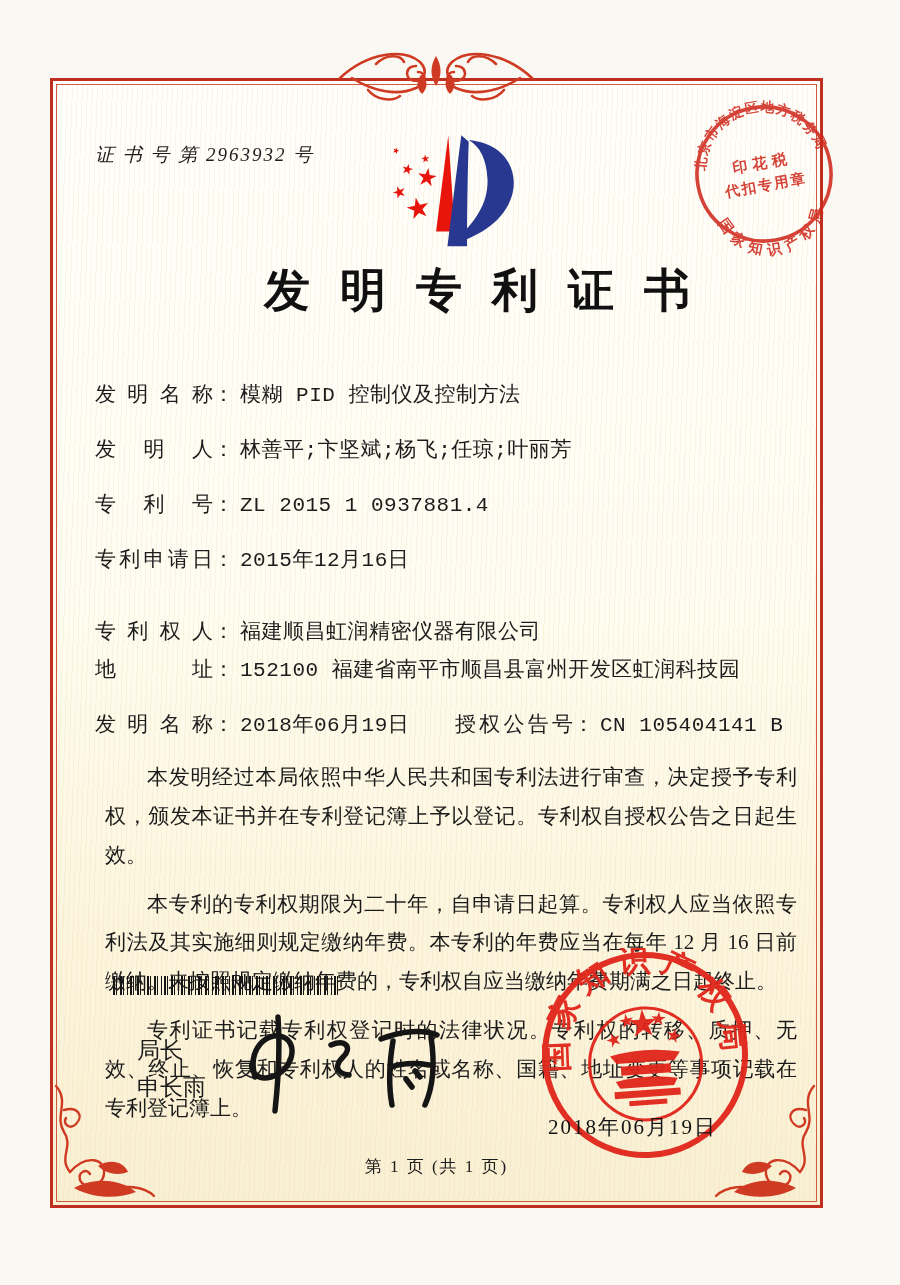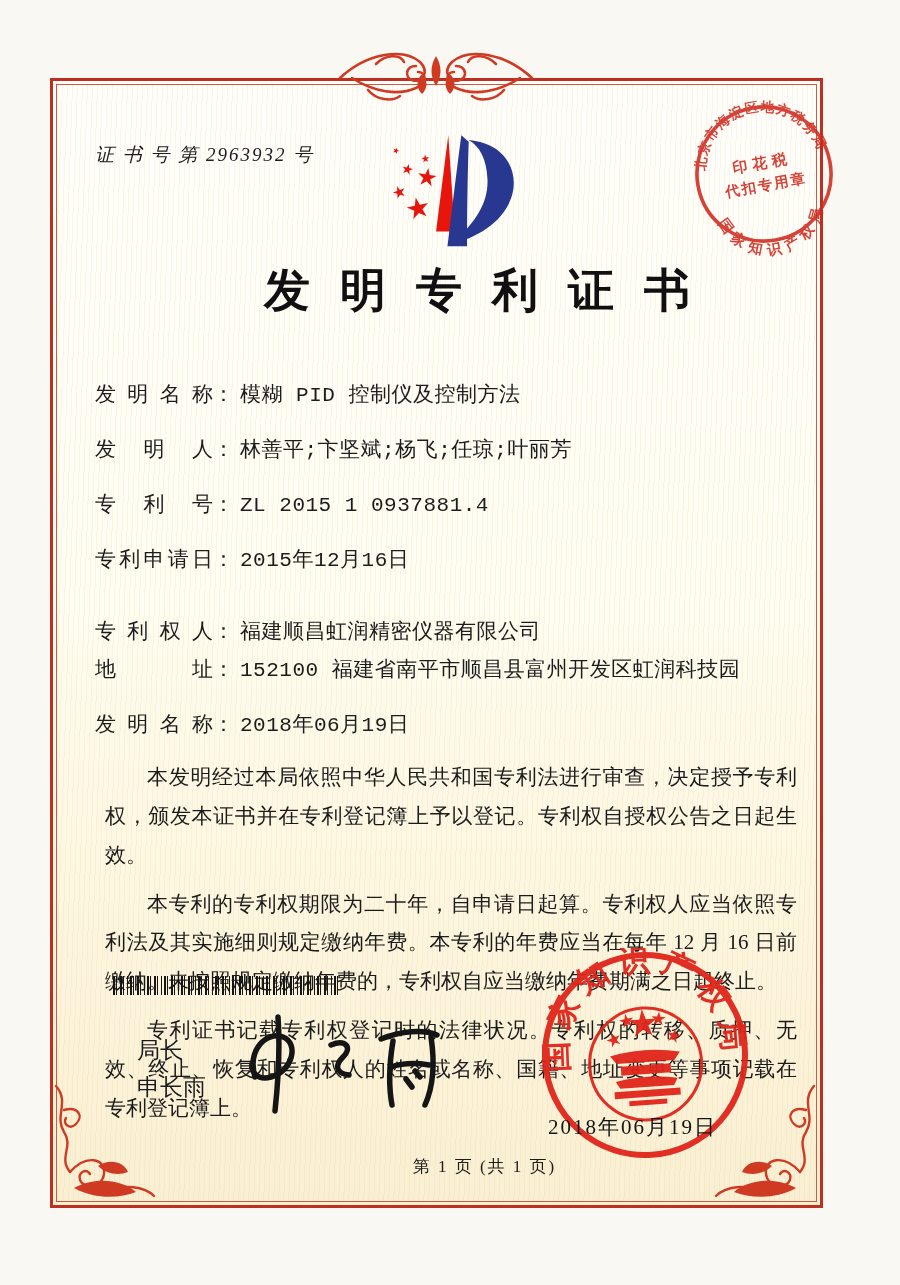--- a/index.html
+++ b/index.html
@@ -56,21 +56,21 @@
   
   .sig-title{left:137px;top:1035px;font-size:23px;font-family:Liberation Serif, serif;}
   .sig-name{left:137px;top:1072px;font-size:23px;font-family:"Liberation Sans","DejaVu Sans",sans-serif;}
   .sig-script{left:225px;top:1005px;}
 
   
   .seal{left:538px;top:948px;opacity:.95;}
   .seal-date{left:548px;top:1113px;font-size:21px;letter-spacing:2px;color:#141414;z-index:6;}
   .stamp{left:676px;top:86px;opacity:.88;z-index:4;}
 
-  .footer{left:50px;top:1155px;width:773px;text-align:center;font-size:17px;letter-spacing:2px;margin-left:48px;}
+  .footer{left:50px;top:1155px;width:773px;text-align:center;font-size:17px;letter-spacing:2px;}
 
   .ornament-top{left:276px;top:44px;z-index:3;}
   .flourish{z-index:3;}
   .flourish.bl{left:44px;top:1080px;}
   .flourish.br{left:696px;top:1080px;transform:scaleX(-1);}
 </style>
 </head>
 <body>
 
 <div class="abs frame-outer">
@@ -164,20 +164,23 @@
   <span class="f-label">专利申请日</span><span class="f-colon">：</span><span class="f-value">2015年12月16日</span>
 </div>
 <div class="abs field-row" style="top:617px;">
   <span class="f-label">专利权人</span><span class="f-colon">：</span><span class="f-value">福建顺昌虹润精密仪器有限公司</span>
 </div>
 <div class="abs field-row" style="top:655px;">
   <span class="f-label">地址</span><span class="f-colon">：</span><span class="f-value">152100 福建省南平市顺昌县富州开发区虹润科技园</span>
 </div>
 <div class="abs field-row" style="top:710px;">
   <span class="f-label">发明名称</span><span class="f-colon">：</span><span class="f-value">2018年06月19日</span>
+  <span class="field-right">
+    <span class="f-label">授权公告号</span><span class="f-colon">：</span><span class="f-value">CN 105404141 B</span>
+  </span>
 </div>
 
 <div class="abs body-text">
   <p>本发明经过本局依照中华人民共和国专利法进行审查，决定授予专利权，颁发本证书并在专利登记簿上予以登记。专利权自授权公告之日起生效。</p>
   <p>本专利的专利权期限为二十年，自申请日起算。专利权人应当依照专利法及其实施细则规定缴纳年费。本专利的年费应当在每年 12 月 16 日前缴纳。未按照规定缴纳年费的，专利权自应当缴纳年费期满之日起终止。</p>
   <p>专利证书记载专利权登记时的法律状况。专利权的转移、质押、无效、终止、恢复和专利权人的姓名或名称、国籍、地址变更等事项记载在专利登记簿上。</p>
 </div>
 
 <div class="abs barcode"></div>
 

